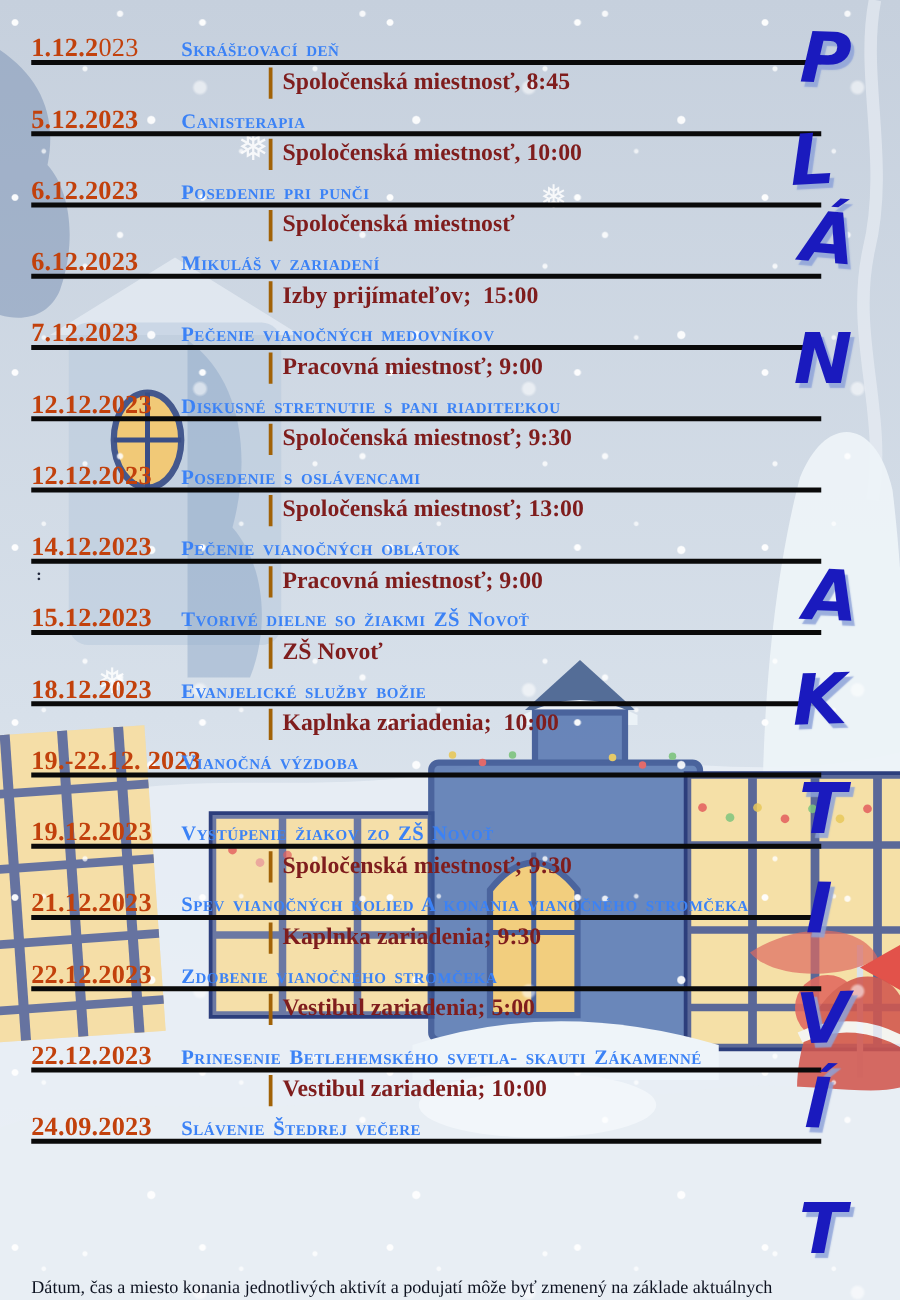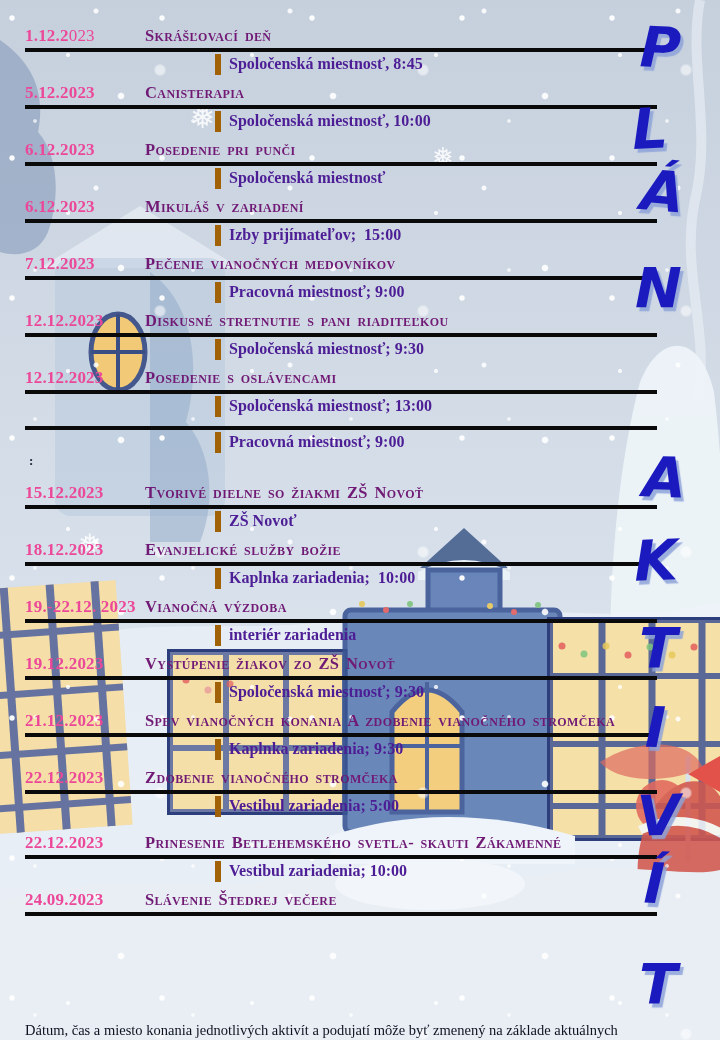--- a/index.html
+++ b/index.html
@@ -14,29 +14,29 @@
       radial-gradient(circle at 121px 96px, rgba(255,255,255,.9) 2.7px, transparent 3.8px),
       radial-gradient(circle at 35px 121px, rgba(255,255,255,.7) 1.4px, transparent 2.3px),
       radial-gradient(circle at 96px 11px, rgba(255,255,255,.85) 2px, transparent 3px),
       radial-gradient(circle at 160px 70px, rgba(255,255,255,.55) 4.2px, transparent 6.5px);
     background-size:150px 140px,184px 158px,212px 172px,158px 149px,194px 177px,263px 241px;}
   .flake{position:absolute;z-index:1;color:#fff;opacity:.85;pointer-events:none;}
   .content{position:absolute;left:25px;top:26px;width:632px;z-index:2;}
   .entry{position:relative;height:57px;}
   .entry.gap-before{margin-top:8px;}
   .entry-head{display:flex;align-items:baseline;height:21px;}
-  .date{flex:none;width:120px;white-space:nowrap;font-weight:bold;font-size:17px;
-        color:#ec4899;letter-spacing:.2px;}
+  .date{flex:none;width:120px;white-space:nowrap;font-weight:bold;font-size:21px;
+        color:#c2410c;letter-spacing:.2px;}
   .d-tail{font-weight:normal;}
-  .title{font-weight:bold;font-variant:small-caps;font-size:16.5px;color:#701a75;
+  .title{font-weight:bold;font-variant:small-caps;font-size:16.5px;color:#3b82f6;
          letter-spacing:.4px;word-spacing:2px;white-space:nowrap;}
   .rule{height:3.5px;background:#0a0a0a;margin-top:1px;}
   .entry-detail{margin-left:190px;margin-top:2px;width:fit-content;
-        border-left:6px solid #a16207;padding:1px 6px 2px 8px;
-        font-weight:bold;font-size:16px;color:#4c1d95;white-space:pre-wrap;}
+        border-left:3px solid #a16207;padding:1px 6px 2px 8px;
+        font-weight:bold;font-size:19px;color:#7f1d1d;white-space:pre-wrap;}
   .margin-note{position:absolute;left:4px;top:27px;font-size:13px;font-weight:bold;color:#20263a;}
   .footer{position:absolute;left:25px;top:987px;width:600px;z-index:2;
           font-size:14.5px;line-height:1.22;color:#0d1220;white-space:pre-wrap;}
   .vtitle{position:absolute;inset:0;z-index:3;pointer-events:none;}
   .vletter{position:absolute;font-family:"DejaVu Sans",sans-serif;font-weight:bold;
            font-style:italic;font-size:56px;line-height:1;color:#1a1abe;
            text-shadow:3px 4px 1px rgba(141,162,216,.85);}
 </style>
 </head>
 <body>
@@ -212,20 +212,24 @@
         <span class="date"><b class="d-main">12.12.2023</b><span class="d-tail"></span></span>
         <span class="title">Posedenie s oslávencami</span>
       </div>
       <div class="rule"></div>
       <span class="margin-note"></span>
       <div class="entry-detail">Spoločenská miestnosť; 13:00</div>
     </div>
 
 
     <div class="entry">
+      <div class="entry-head">
+        <span class="date"><b class="d-main">14.12.2023</b><span class="d-tail"></span></span>
+        <span class="title">Pečenie vianočných oblátok</span>
+      </div>
       <div class="rule"></div>
       <span class="margin-note">:</span>
       <div class="entry-detail">Pracovná miestnosť; 9:00</div>
     </div>
 
     <div class="entry">
       <div class="entry-head">
         <span class="date"><b class="d-main">15.12.2023</b><span class="d-tail"></span></span>
         <span class="title">Tvorivé dielne so žiakmi ZŠ Novoť</span>
       </div>
@@ -244,37 +248,36 @@
       <div class="entry-detail">Kaplnka zariadenia;  10:00</div>
     </div>
 
     <div class="entry">
       <div class="entry-head">
         <span class="date"><b class="d-main">19.-22.12. 2023</b><span class="d-tail"></span></span>
         <span class="title">Vianočná výzdoba</span>
       </div>
       <div class="rule"></div>
       <span class="margin-note"></span>
-      <div class="entry-detail">interiér zariadenia</div>
     </div>
 
     <div class="entry">
       <div class="entry-head">
         <span class="date"><b class="d-main">19.12.2023</b><span class="d-tail"></span></span>
         <span class="title">Vystúpenie žiakov zo ZŠ Novoť</span>
       </div>
       <div class="rule"></div>
       <span class="margin-note"></span>
       <div class="entry-detail">Spoločenská miestnosť; 9:30</div>
     </div>
 
     <div class="entry">
       <div class="entry-head">
         <span class="date"><b class="d-main">21.12.2023</b><span class="d-tail"></span></span>
-        <span class="title">Spev vianočných konania A zdobenie vianočného stromčeka</span>
+        <span class="title">Spev vianočných kolied A konania vianočného stromčeka</span>
       </div>
       <div class="rule"></div>
       <span class="margin-note"></span>
       <div class="entry-detail">Kaplnka zariadenia; 9:30</div>
     </div>
 
     <div class="entry">
       <div class="entry-head">
         <span class="date"><b class="d-main">22.12.2023</b><span class="d-tail"></span></span>
         <span class="title">Zdobenie vianočného stromčeka</span>

